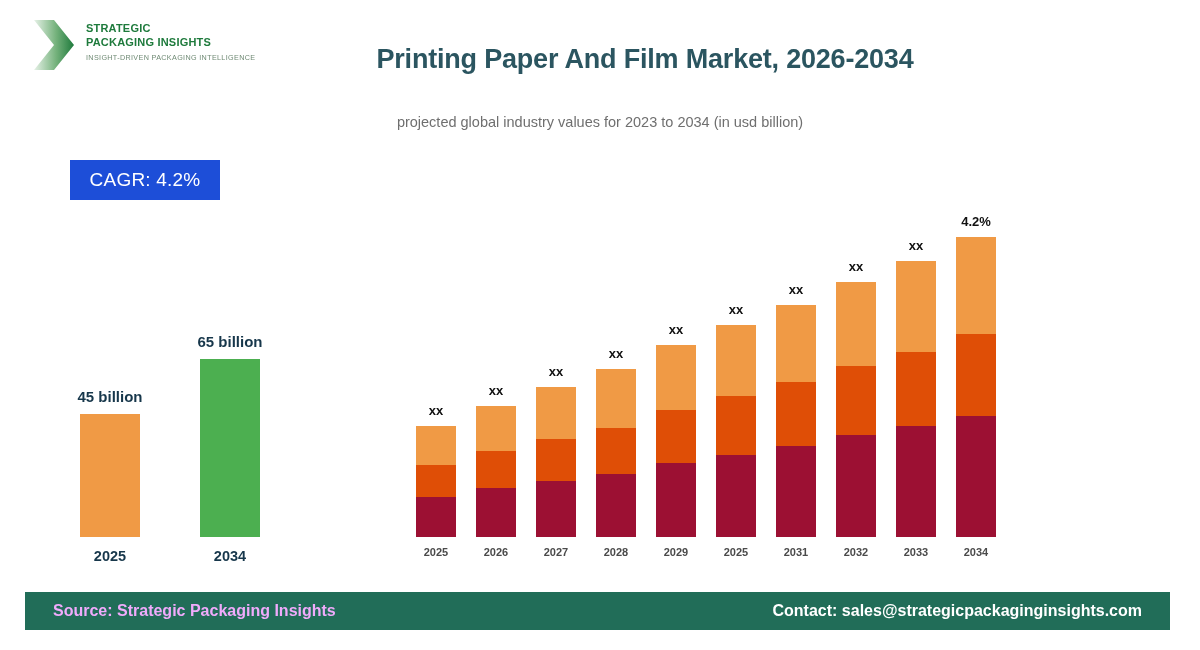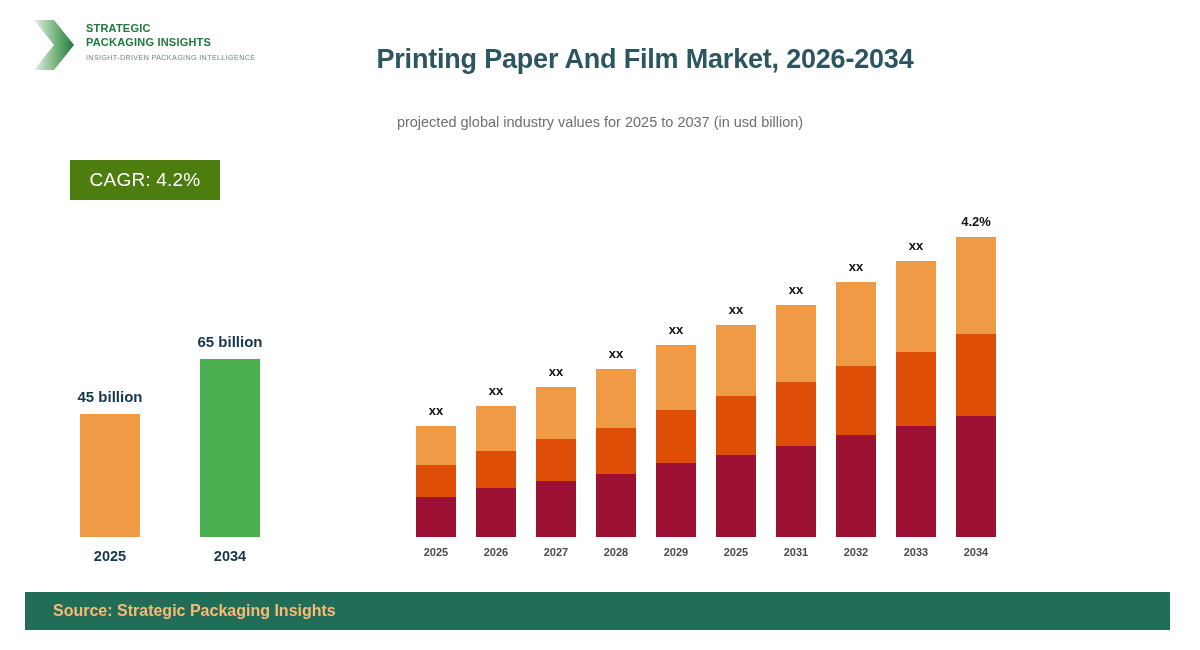--- a/index.html
+++ b/index.html
@@ -71,21 +71,21 @@
     color: #6F6F6F;
   }
 
   
   .cagr-badge {
     position: absolute;
     left: 70px;
     top: 160px;
     width: 150px;
     height: 40px;
-    background: #4d7c0f;
+    background: #1d4ed8;
     color: #ffffff;
     font-size: 19px;
     display: flex;
     align-items: center;
     justify-content: center;
     letter-spacing: 0.2px;
   }
 
   
   .left-chart {
@@ -172,21 +172,21 @@
     position: absolute;
     left: 25px;
     top: 592px;
     width: 1145px;
     height: 38px;
     background: #216D58;
     display: flex;
     align-items: center;
   }
   .footer-source {
-    color: #fdba74;
+    color: #f0abfc;
     font-size: 16px;
     font-weight: bold;
     margin-left: 28px;
   }
   .footer-contact {
     color: #ffffff;
     font-size: 16px;
     font-weight: bold;
     margin-left: auto;
     margin-right: 28px;
@@ -209,21 +209,21 @@
     </svg>
   </div>
   <div class="logo-text">
     <div class="logo-line1">STRATEGIC</div>
     <div class="logo-line2">PACKAGING INSIGHTS</div>
     <div class="logo-tagline">INSIGHT-DRIVEN PACKAGING INTELLIGENCE</div>
   </div>
 </div>
 
 <div class="chart-title">Printing Paper And Film Market, 2026-2034</div>
-<div class="chart-subtitle">projected global industry values for 2025 to 2037 (in usd billion)</div>
+<div class="chart-subtitle">projected global industry values for 2023 to 2034 (in usd billion)</div>
 
 <div class="cagr-badge">CAGR: 4.2%</div>
 
 <div class="left-chart" id="left-chart">
     <div class="lc-bar" style="left: 25px; height: 123px;">
       <div class="lc-rect" style="height: 123px; background: rgb(240, 154, 69);"></div>
     </div>
     <div class="lc-value" style="left: -15px; bottom: 165px; margin-top: 44px;">45 billion</div>
     <div class="lc-xlabel" style="left: -5px;">2025</div>
     <div class="lc-bar" style="left: 145px; height: 178px;">
@@ -321,13 +321,14 @@
         <div class="sb-seg" style="height: 82px; background: rgb(223, 78, 6);"></div>
         <div class="sb-seg" style="height: 121px; background: rgb(156, 16, 51);"></div>
       </div>
       <div class="sb-top-label" style="bottom: 331px;">4.2%</div>
       <div class="sb-xlabel">2034</div>
     </div>
   </div>
 
 <div class="footer-bar">
   <div class="footer-source">Source: Strategic Packaging Insights</div>
+  <div class="footer-contact">Contact: sales@strategicpackaginginsights.com</div>
 </div>
 
 </body></html>

